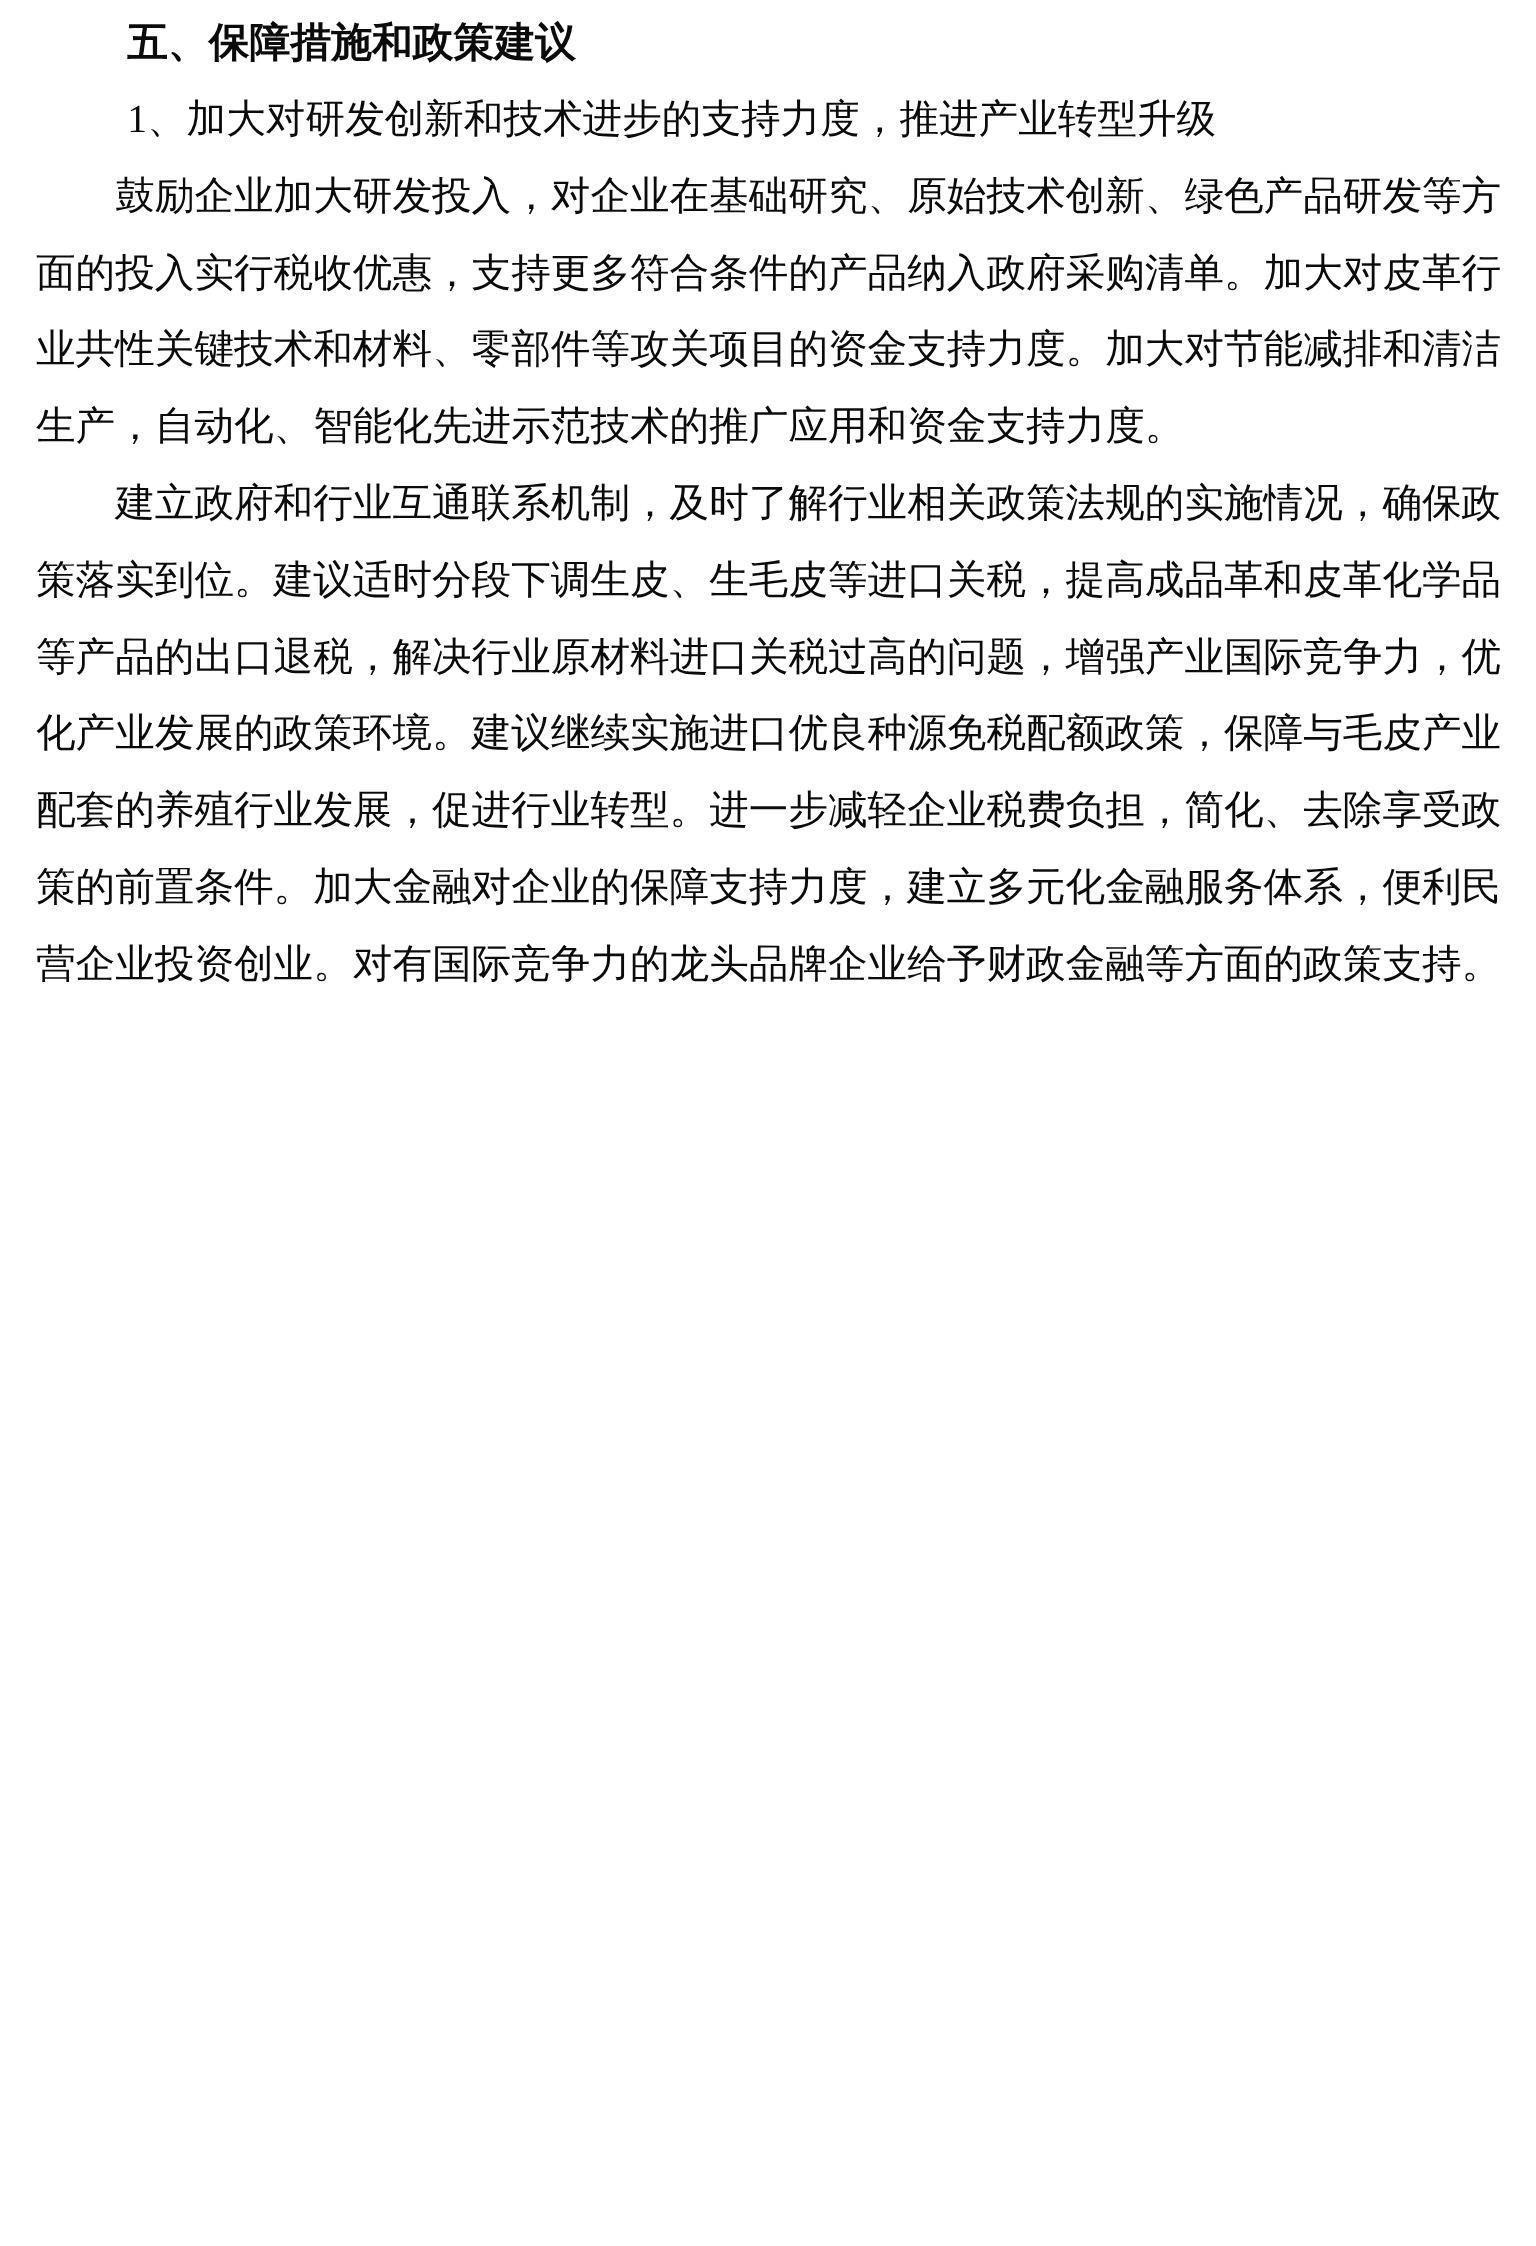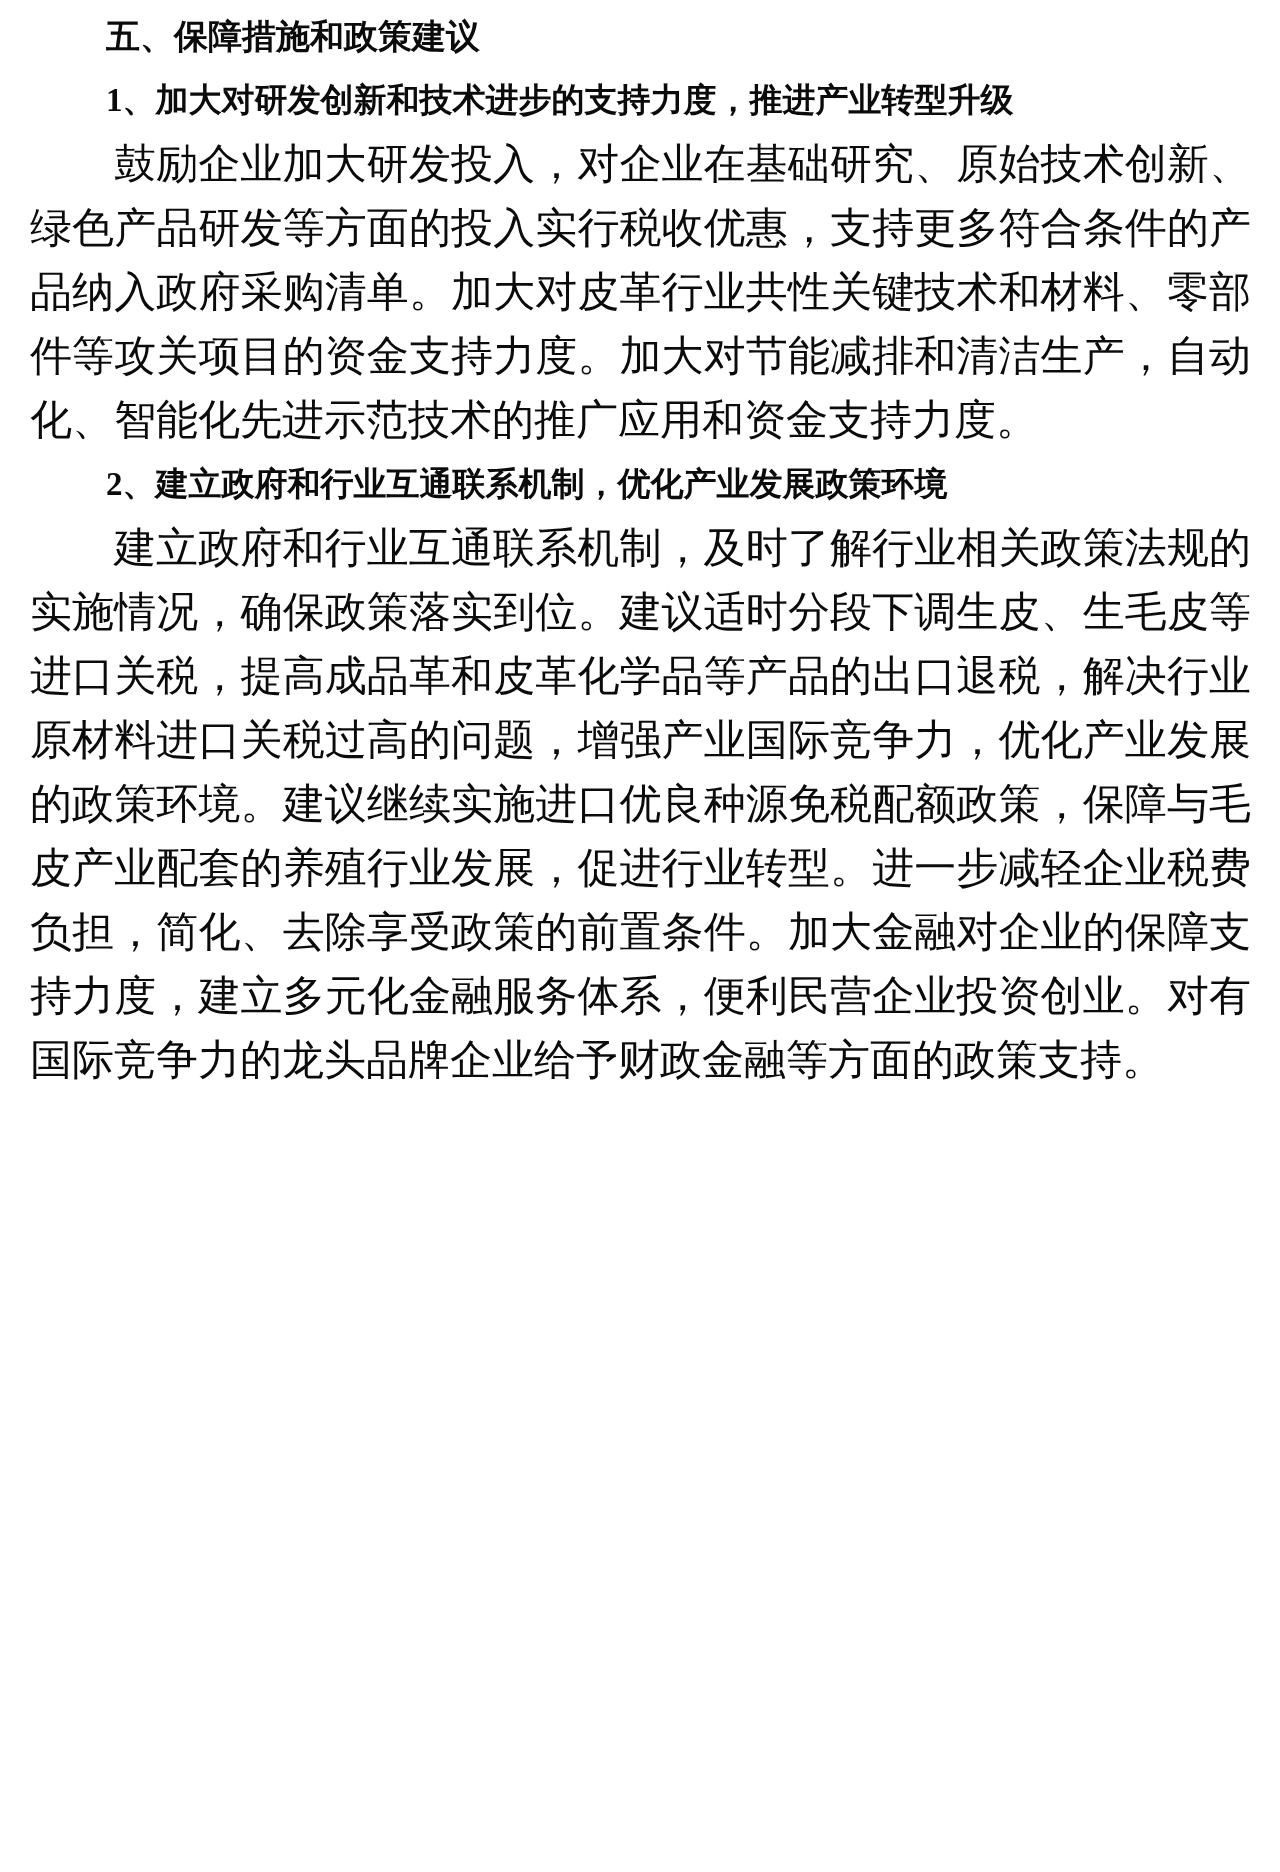--- a/index.html
+++ b/index.html
@@ -22,28 +22,28 @@
   .doc-title {
     font-family: "Liberation Sans", "DejaVu Sans", sans-serif;
     font-weight: 700;
     font-size: 34px;
     line-height: 64px;
     padding-left: 76px;
     white-space: nowrap;
   }
   .section-heading {
     font-size: 33px;
-    font-weight: 700;
+    font-weight: 400;
     line-height: 64px;
     padding-left: 76px;
     white-space: nowrap;
   }
   .body-para {
     margin: 0;
-    font-size: 42px;
+    font-size: 33px;
     line-height: 64px;
     text-align: justify;
     text-justify: inter-ideograph;
     text-indent: 2em;
     width: 1221px;
   }
   .indent-wide {
     text-indent: 2.45em;
   }
 </style>
@@ -53,21 +53,20 @@
 <div class="page">
 
   <div class="doc-title">五、保障措施和政策建议</div>
 
   <div class="section">
     <div class="section-heading">1、加大对研发创新和技术进步的支持力度，推进产业转型升级</div>
     <p class="body-para">鼓励企业加大研发投入，对企业在基础研究、原始技术创新、绿色产品研发等方面的投入实行税收优惠，支持更多符合条件的产品纳入政府采购清单。加大对皮革行业共性关键技术和材料、零部件等攻关项目的资金支持力度。加大对节能减排和清洁生产，自动化、智能化先进示范技术的推广应用和资金支持力度。</p>
   </div>
 
   <div class="section">
-    <div class="section-heading">2、建立政府和行业互通联系机制，优化产业发展政策环境</div>
     <p class="body-para">建立政府和行业互通联系机制，及时了解行业相关政策法规的实施情况，确保政策落实到位。建议适时分段下调生皮、生毛皮等进口关税，提高成品革和皮革化学品等产品的出口退税，解决行业原材料进口关税过高的问题，增强产业国际竞争力，优化产业发展的政策环境。建议继续实施进口优良种源免税配额政策，保障与毛皮产业配套的养殖行业发展，促进行业转型。进一步减轻企业税费负担，简化、去除享受政策的前置条件。加大金融对企业的保障支持力度，建立多元化金融服务体系，便利民营企业投资创业。对有国际竞争力的龙头品牌企业给予财政金融等方面的政策支持。</p>
   </div>
 
   <div class="section">
   </div>
 
 
 </div>
 
 </body></html>

